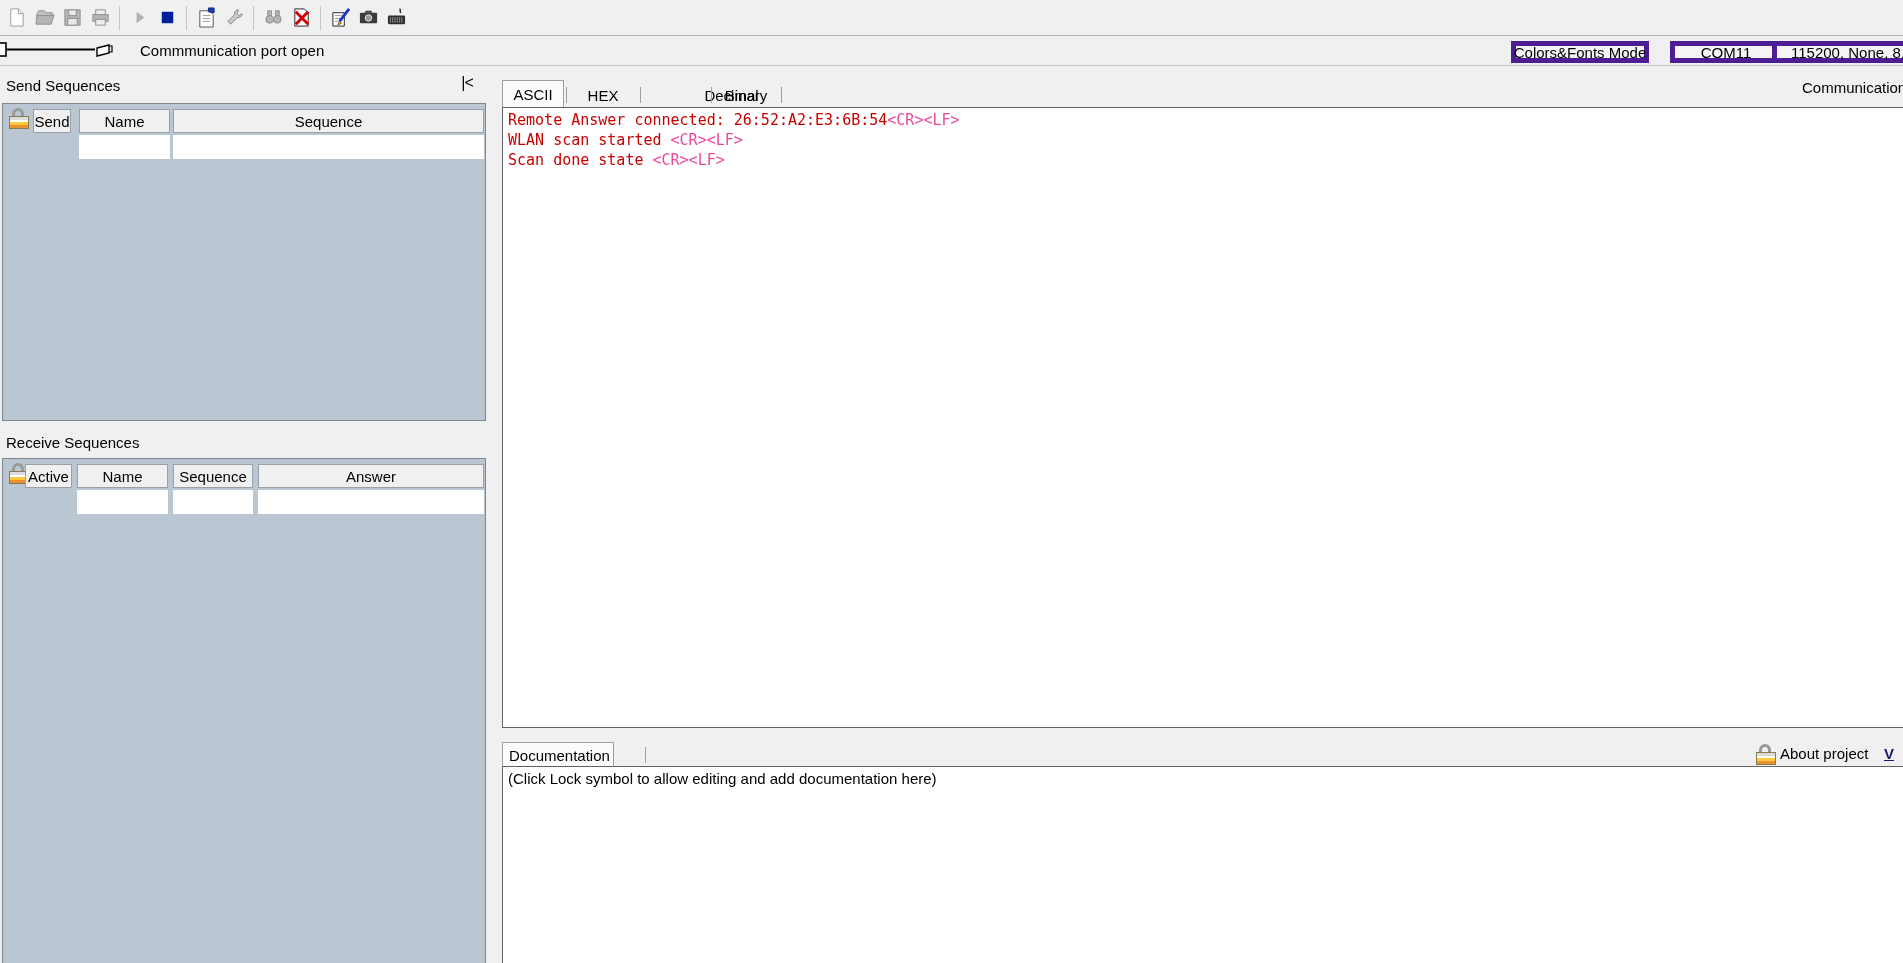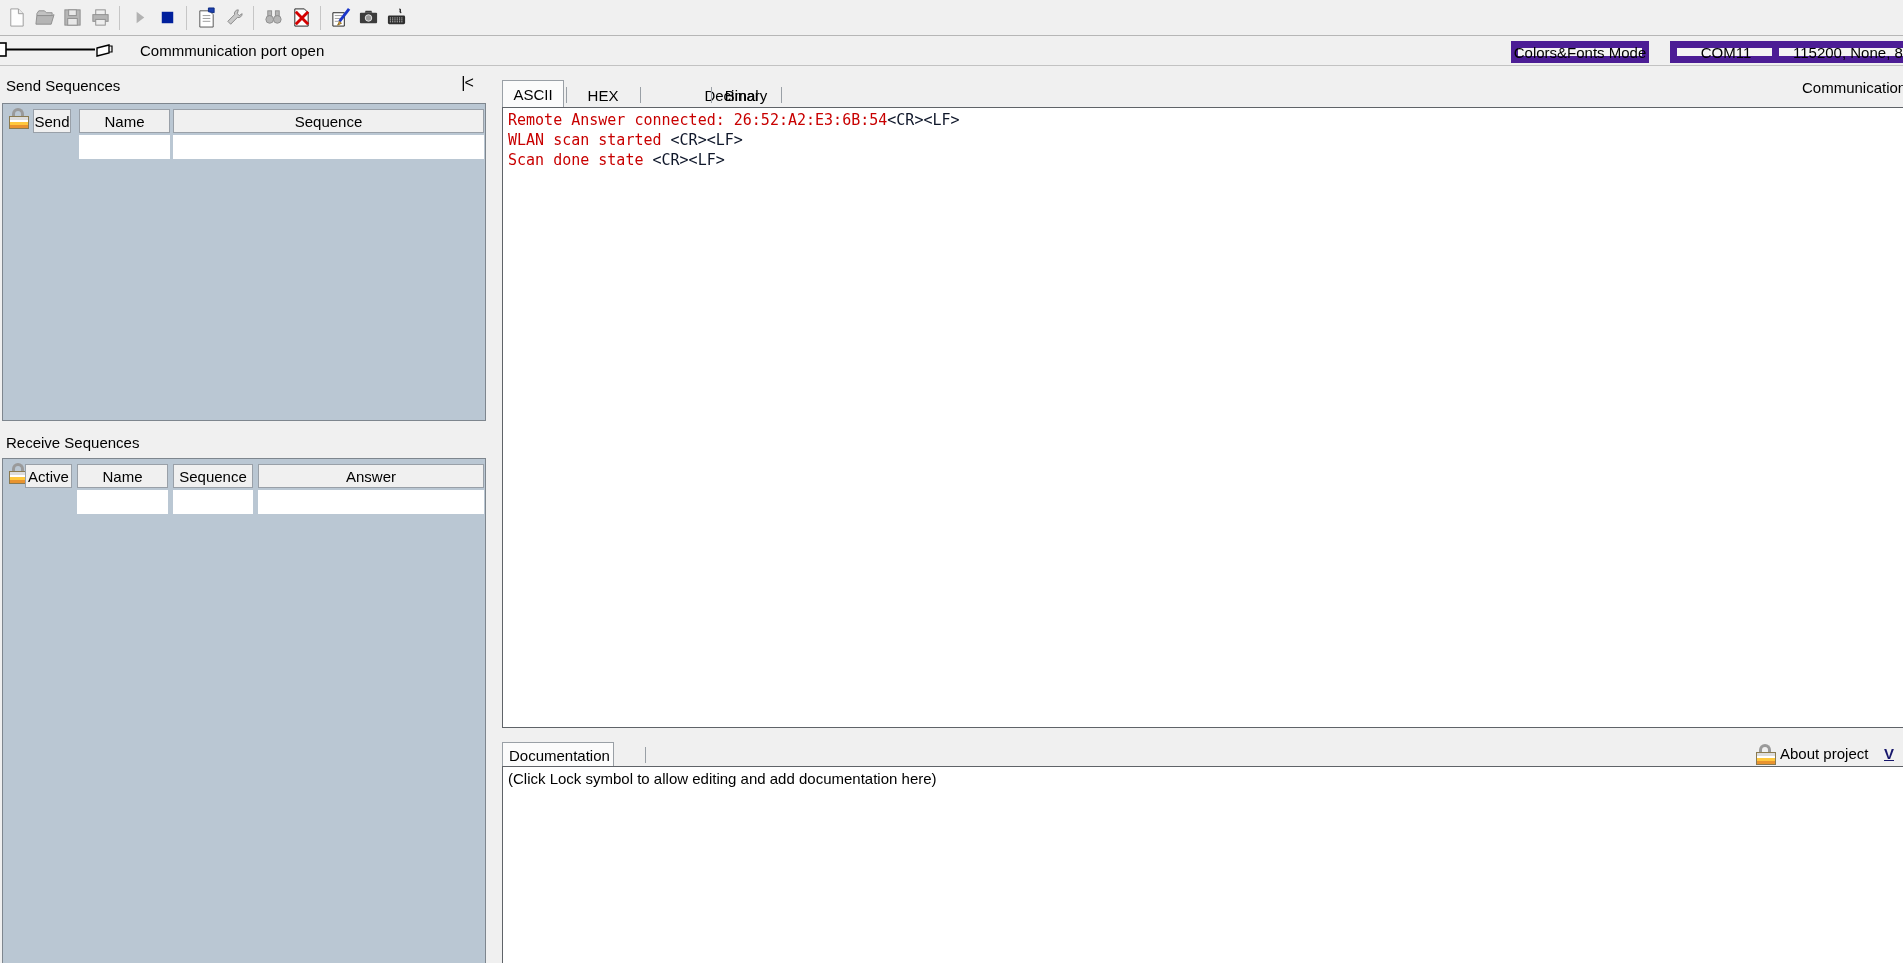--- a/index.html
+++ b/index.html
@@ -16,21 +16,21 @@
   .toolbar{left:0;top:0;width:1903px;height:36px;background:#f0f0f0;
     border-bottom:1px solid #b6b6b6;display:flex;align-items:center;padding-left:2px;box-sizing:border-box;}
   .tbtn{width:28px;height:28px;display:flex;align-items:center;justify-content:center;flex:0 0 auto;}
   .tsep{width:1px;height:24px;background:#c6c6c6;margin:0 5px;flex:0 0 auto;}
 
   
   .statusbar{left:0;top:37px;width:1903px;height:29px;background:#f0f0f0;
     border-bottom:1px solid #c2c2c2;box-sizing:border-box;}
   .conn-icon{left:0;top:41px;}
   .conn-text{left:140px;top:42px;}
-  .sbox{top:41px;height:22px;border:7px solid #4c1d95;background:#f4f4f4;
+  .sbox{top:41px;height:22px;border:5px solid #4c1d95;background:#f4f4f4;
     display:flex;align-items:center;justify-content:center;box-sizing:border-box;white-space:nowrap;}
   .sbox-mode{left:1511px;width:138px;}
   .sbox-port{left:1670px;width:112px;}
   .sbox-settings{left:1772px;width:140px;justify-content:flex-start;padding-left:14px;border-right:none;}
 
   
   .section-label{color:#000;}
   .lbl-send{left:6px;top:77px;}
   .lbl-receive{left:6px;top:434px;}
   .collapse-btn{left:453px;top:74px;width:28px;height:20px;text-align:center;
@@ -58,21 +58,21 @@
   .tab-decimal{left:674px;top:84px;width:71px;height:23px;padding-left:44px;}
   .tab-binary{left:711px;top:84px;width:70px;height:23px;}
   .tab-vsep{position:absolute;width:1px;height:16px;background:#9aa0a6;top:87px;}
   .comm-label{left:1802px;top:79px;white-space:nowrap;}
 
   .comm-area{left:502px;top:107px;width:1401px;height:621px;background:#fff;
     border:1px solid #5f6368;border-right:none;box-sizing:border-box;padding:2px 5px;}
   .comm-line{font-family:"DejaVu Sans Mono","Liberation Mono",monospace;
     font-size:15px;line-height:20px;white-space:pre;}
   .c-data{color:#c80000;}
-  .c-ctrl{color:#0f172a;}
+  .c-ctrl{color:#ec4899;}
 
   
   .tab-doc{left:502px;top:742px;width:112px;height:25px;justify-content:flex-start;padding-left:6px;}
   .doc-sep{left:645px;top:747px;}
   .doc-area{left:502px;top:766px;width:1401px;height:197px;background:#fff;
     border:1px solid #5f6368;border-right:none;border-bottom:none;box-sizing:border-box;padding:3px 5px;}
   .about-lock{left:1756px;top:744px;}
   .about-text{left:1780px;top:745px;white-space:nowrap;}
   .about-link{left:1884px;top:745px;font-weight:bold;text-decoration:underline;color:#16166b;}
 

